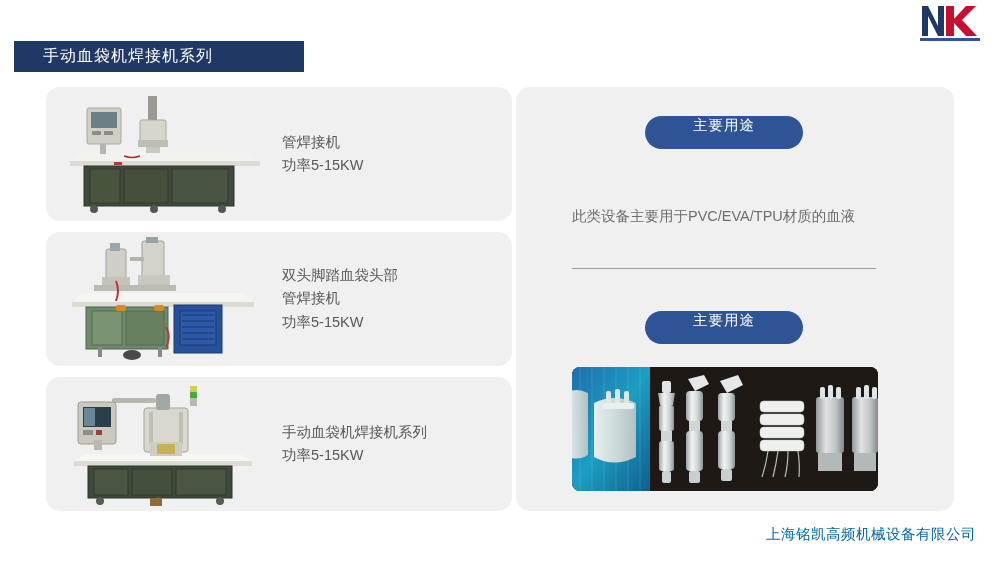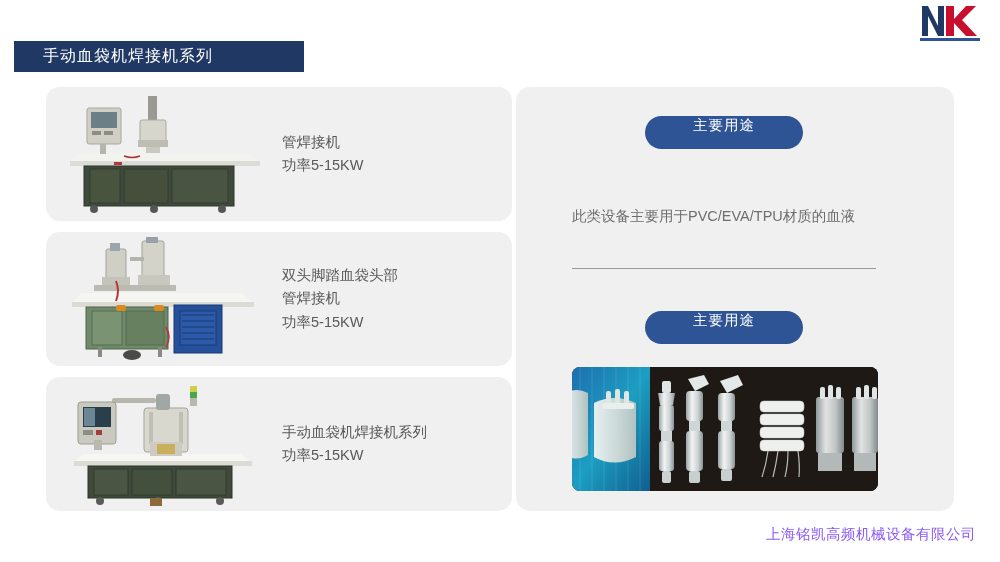--- a/index.html
+++ b/index.html
@@ -110,21 +110,21 @@
     width: 306px; height: 124px;
     border-radius: 8px;
     overflow: hidden;
     background: #1a1a1a;
   }
 
   
   .footer {
     position: absolute;
     right: 24px; bottom: 18px;
-    color: #8b5cf6;
+    color: #0369a1;
     font-size: 14.5px;
     letter-spacing: 0.5px;
     white-space: nowrap;
   }
 </style>
 </head>
 <body>
 
 <div class="slide">
 

